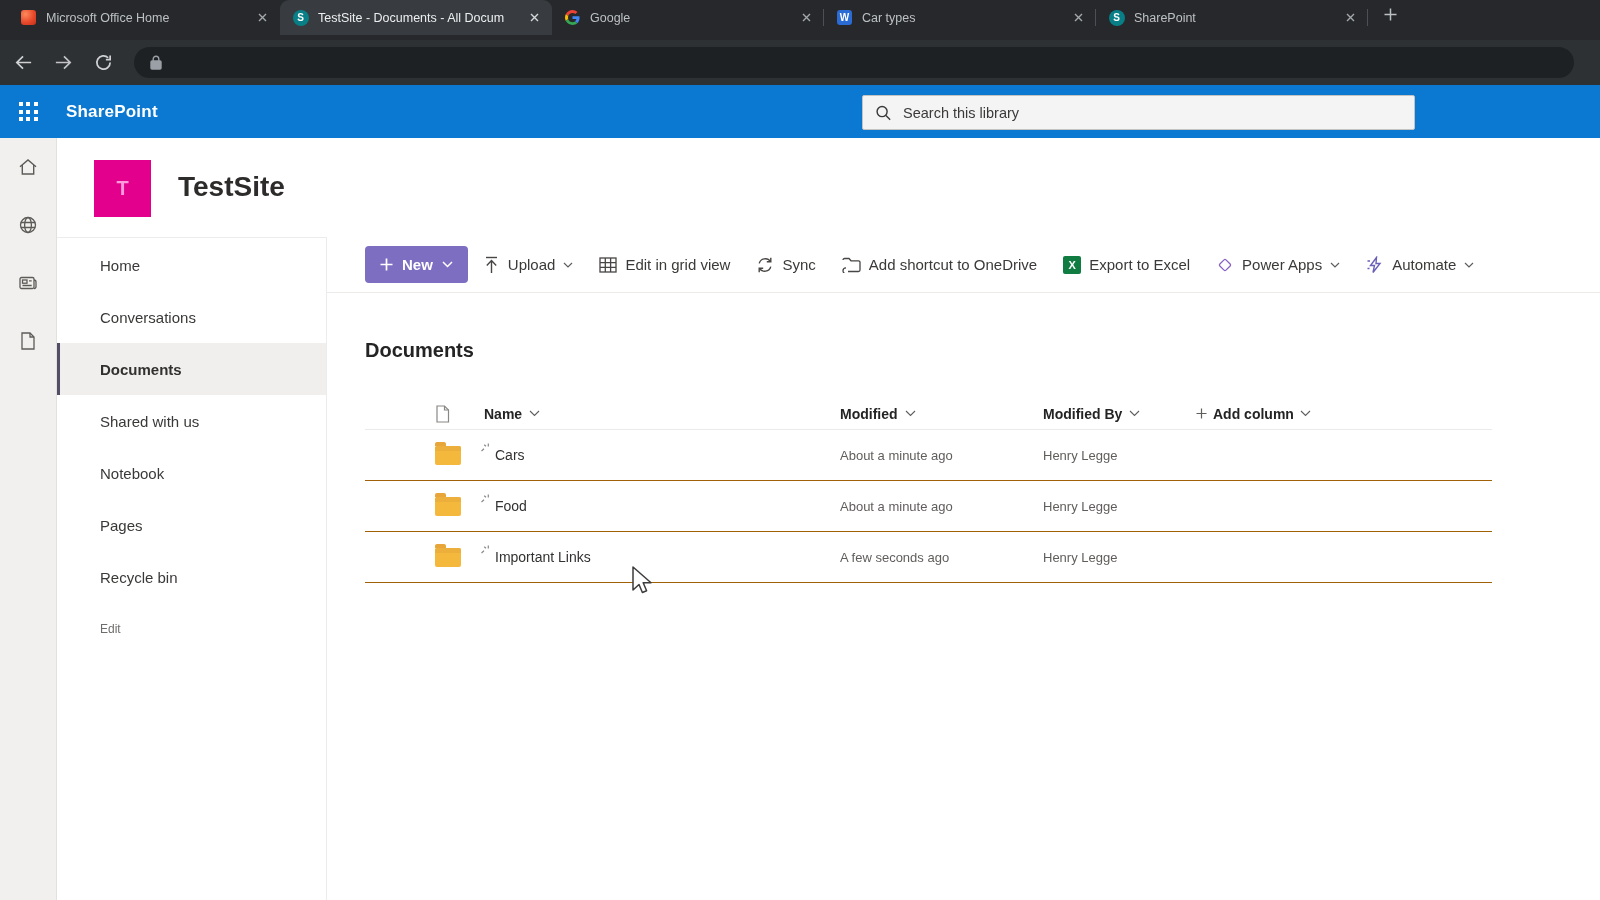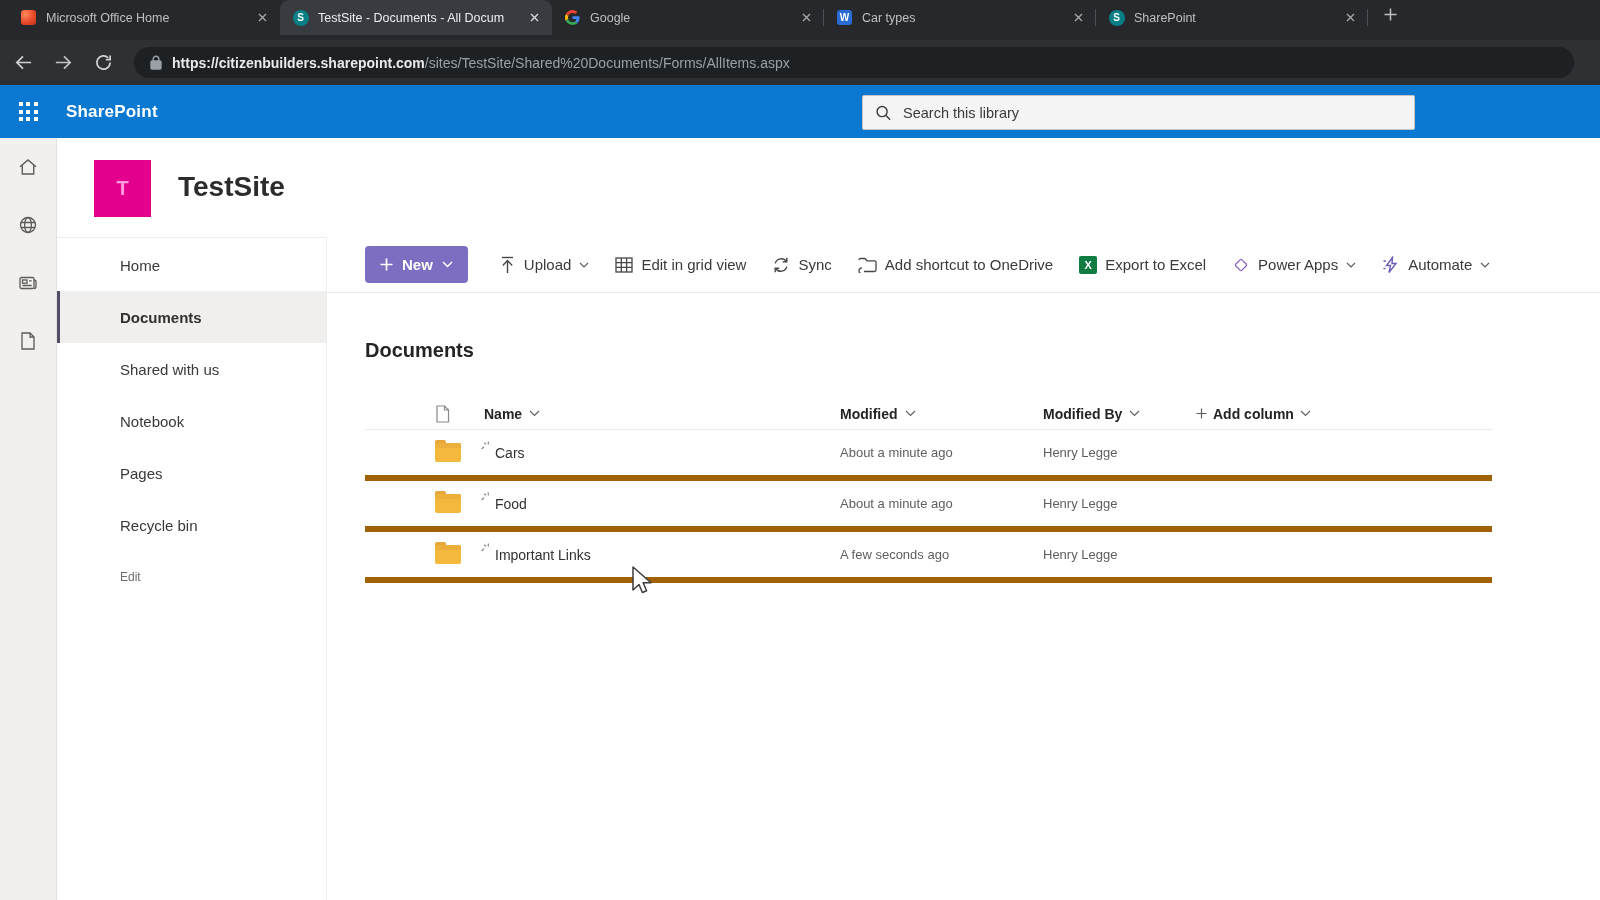--- a/index.html
+++ b/index.html
@@ -42,37 +42,37 @@
   .rail { position:absolute; top:138px; left:0; width:57px; height:762px; background:#f1f0ee; border-right:1px solid #e3e1df; display:flex; flex-direction:column; align-items:center; padding-top:18px; gap:36px; }
   .rail-btn { width:24px; height:22px; display:flex; align-items:center; justify-content:center; }
 
   
   .site-header { position:absolute; top:138px; left:57px; width:1543px; height:99px; background:#fff; }
   .site-logo { position:absolute; left:37px; top:22px; width:57px; height:57px; background:#e3008c; display:flex; align-items:center; justify-content:center; color:#ff9bdc; font-size:20px; font-weight:bold; }
   .site-title { position:absolute; left:121px; top:33px; font-size:28px; font-weight:600; color:#2d2c2b; }
 
   
   .leftnav { position:absolute; top:237px; left:57px; width:270px; height:663px; background:#fff; border-top:1px solid #ececec; border-right:1px solid #ececec; padding-top:1px; }
-  .nav-item { height:52px; display:flex; align-items:center; padding-left:60px; font-size:15px; color:#3a3938; border-left:3px solid transparent; cursor:pointer; }
+  .nav-item { height:52px; display:flex; align-items:center; padding-left:40px; font-size:15px; color:#3a3938; border-left:3px solid transparent; cursor:pointer; }
   .nav-item.selected { background:#f0efee; border-left-color:#544d66; font-weight:600; color:#323130; }
   .nav-item.muted { color:#6f6d6b; font-size:12px; }
 
   
   .content { position:absolute; top:237px; left:327px; width:1273px; height:663px; background:#fff; }
   .cmdbar { height:56px; display:flex; align-items:center; padding-left:38px; border-bottom:1px solid #edebe9; gap:4px; }
-  .btn-new { height:37px; background:#7e6ec2; color:#fff; border:none; border-radius:4px; font-size:15px; font-weight:600; display:flex; align-items:center; gap:9px; padding:0 15px; font-family:"Liberation Sans", sans-serif; cursor:pointer; margin-right:16px; }
+  .btn-new { height:37px; background:#7e6ec2; color:#fff; border:none; border-radius:4px; font-size:15px; font-weight:600; display:flex; align-items:center; gap:9px; padding:0 15px; font-family:"Liberation Sans", sans-serif; cursor:pointer; margin-right:0; }
   .cmd { height:37px; display:flex; align-items:center; gap:8px; padding:0 11px; font-size:15px; color:#3b3a39; border-radius:3px; cursor:pointer; }
   .cmd svg { flex:0 0 auto; }
   .excel-chip { width:18px; height:18px; background:#107c41; border-radius:2px; color:#fff; font-size:11px; font-weight:bold; display:flex; align-items:center; justify-content:center; }
 
   .lib-title { margin:46px 0 0 38px; font-size:20px; font-weight:600; color:#242424; }
 
   .table { margin:36px 108px 0 38px; }
   .thead { display:flex; align-items:center; height:32px; border-bottom:1px solid #edebe9; font-size:14px; font-weight:700; color:#242424; }
-  .trow { display:flex; align-items:center; height:51px; border-bottom:6px solid #a16207; font-size:14px; color:#323130; cursor:pointer; }
+  .trow { display:flex; align-items:center; height:51px; border-bottom:1px solid #a16207; font-size:14px; color:#323130; cursor:pointer; }
   .c-spacer { width:70px; flex:0 0 70px; }
   .c-icon { width:49px; flex:0 0 49px; display:flex; align-items:center; }
   .c-name { width:356px; flex:0 0 356px; display:flex; align-items:center; }
   .c-mod { width:178px; flex:0 0 178px; }
   .c-modby { width:178px; flex:0 0 178px;padding-left:25px; }
   .c-add { flex:1; display:flex; align-items:center; gap:6px; }
   .hdr-label { display:inline-flex; align-items:center; gap:7px; cursor:pointer; }
   .meta { font-size:13px; color:#605e5c; }
   .chev { stroke:#605e5c; fill:none; }
 
@@ -171,21 +171,20 @@
       <svg width="19" height="19" viewBox="0 0 20 20" fill="none" stroke="#cfd1d3" stroke-width="1.8">
           <path d="M17 10a7 7 0 1 1-2.1-5"></path>
           <path d="M17 2.5 V7 H12.5"></path>
         </svg>
     </div>
     <div class="omnibox">
       <svg width="12" height="15" viewBox="0 0 12 15" fill="none" stroke="#9aa0a6" stroke-width="1.4">
           <rect x="1" y="6" width="10" height="8" rx="1" fill="#9aa0a6"></rect>
           <path d="M3.2 6 V4 a2.8 2.8 0 0 1 5.6 0 V6"></path>
         </svg>
-      <span class="url"><b>https://citizenbuilders.sharepoint.com</b><span>/sites/TestSite/Shared%20Documents/Forms/AllItems.aspx</span></span>
     </div>
   </div>
 
   <div class="suitebar">
     <div class="waffle">
       <span class="waffle-grid">
           <i></i>
           <i></i>
           <i></i>
           <i></i>
@@ -237,20 +236,23 @@
   </div>
 
   <div class="site-header">
     <div class="site-logo">T</div>
     <div class="site-title">TestSite</div>
   </div>
 
   <div class="leftnav">
     <div class="nav-item">
         <span>Home</span>
+      </div>
+    <div class="nav-item">
+        <span>Conversations</span>
       </div>
     <div class="nav-item selected">
         <span>Documents</span>
       </div>
     <div class="nav-item">
         <span>Shared with us</span>
       </div>
     <div class="nav-item">
         <span>Notebook</span>
       </div>

